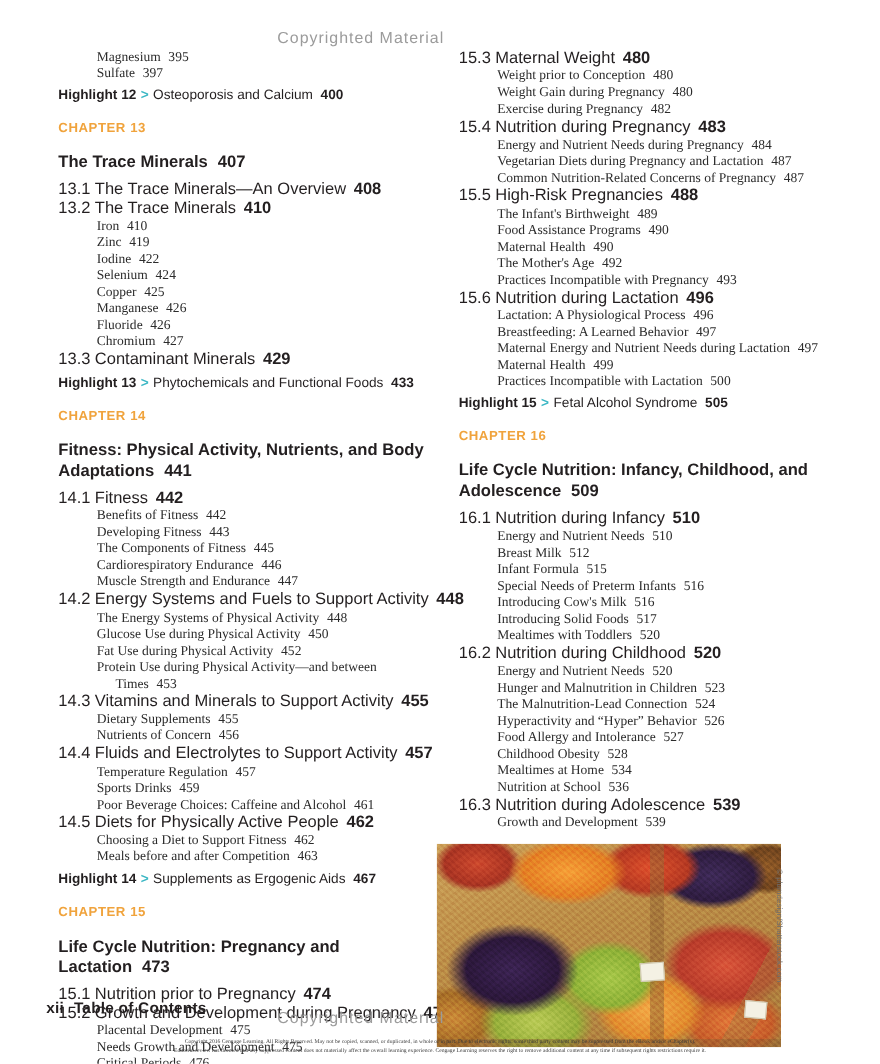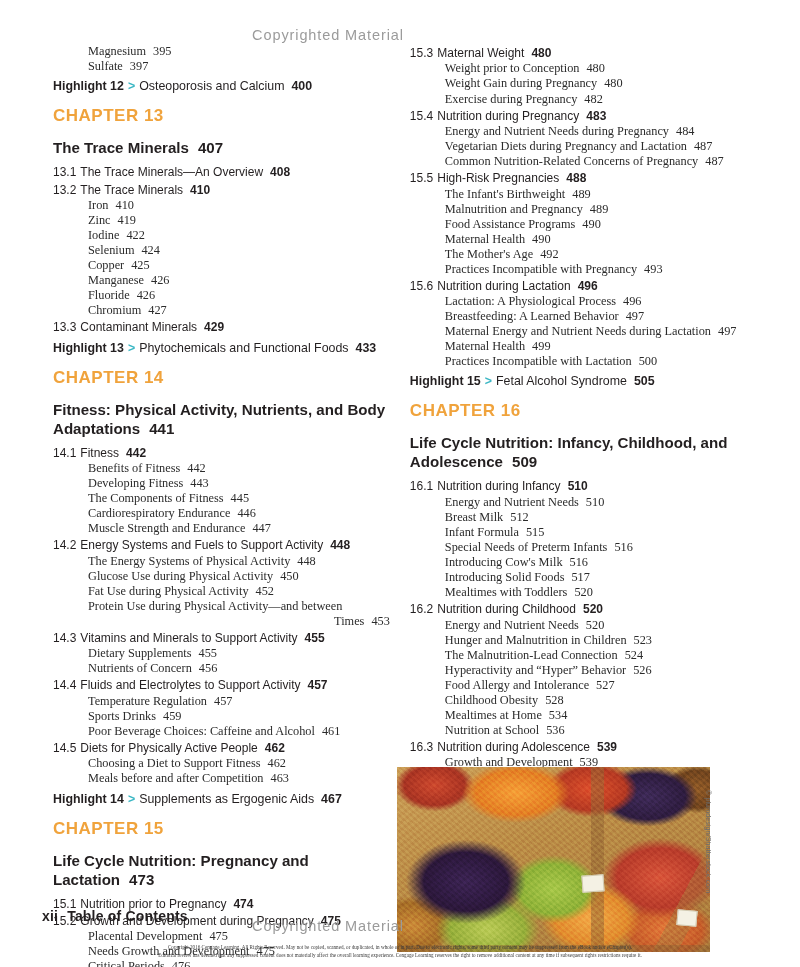--- a/index.html
+++ b/index.html
@@ -52,26 +52,26 @@
   
   .sub {
     font-family: "Liberation Serif", serif;
     font-size: 12.3px;
     color: #2b2b2b;
     line-height: 15.05px;
     padding-left: 35px;
     text-indent: 0;
     white-space: nowrap;
   }
-  .sub.cont { padding-left: 52px; text-align: right; }
+  .sub.cont { padding-left: 52px; }
   .sub .pg { margin-left: 7px; }
 
   .section {
     font-family: "Liberation Sans", sans-serif;
-    font-size: 12px;
+    font-size: 15px;
     color: #231f20;
     line-height: 16.4px;
     padding-left: 0;
     white-space: nowrap;
     font-weight: 400;
     padding-top: 1px;
   }
   .section .num { margin-right: 4px; }
   .section .pg { margin-left: 7px; font-weight: 700; }
 
@@ -88,21 +88,21 @@
   .highlight .arrow {
     color: #3bb7c4;
     font-weight: 700;
     margin: 0 4px 0 4px;
   }
   .highlight .hl-title { font-weight: 400; }
   .highlight .pg { margin-left: 7px; font-weight: 700; }
 
   .chapter-label {
     font-family: "Liberation Sans", sans-serif;
-    font-size: 17px;
+    font-size: 12px;
     font-weight: 700;
     letter-spacing: 0.5px;
     color: #f0a33c;
     margin-top: 14px;
     line-height: 16px;
   }
   .chapter-title {
     font-family: "Liberation Sans", sans-serif;
     font-size: 15.1px;
     font-weight: 700;
@@ -271,21 +271,20 @@
         <div class="section"><span class="num">15.3</span><span>Maternal Weight</span><span class="pg">480</span></div>
         <div class="sub"><span>Weight prior to Conception</span><span class="pg">480</span></div>
         <div class="sub"><span>Weight Gain during Pregnancy</span><span class="pg">480</span></div>
         <div class="sub"><span>Exercise during Pregnancy</span><span class="pg">482</span></div>
         <div class="section"><span class="num">15.4</span><span>Nutrition during Pregnancy</span><span class="pg">483</span></div>
         <div class="sub"><span>Energy and Nutrient Needs during Pregnancy</span><span class="pg">484</span></div>
         <div class="sub"><span>Vegetarian Diets during Pregnancy and Lactation</span><span class="pg">487</span></div>
         <div class="sub"><span>Common Nutrition-Related Concerns of Pregnancy</span><span class="pg">487</span></div>
         <div class="section"><span class="num">15.5</span><span>High-Risk Pregnancies</span><span class="pg">488</span></div>
         <div class="sub"><span>The Infant's Birthweight</span><span class="pg">489</span></div>
-        <div class="sub"><span>Malnutrition and Pregnancy</span><span class="pg">489</span></div>
         <div class="sub"><span>Food Assistance Programs</span><span class="pg">490</span></div>
         <div class="sub"><span>Maternal Health</span><span class="pg">490</span></div>
         <div class="sub"><span>The Mother's Age</span><span class="pg">492</span></div>
         <div class="sub"><span>Practices Incompatible with Pregnancy</span><span class="pg">493</span></div>
         <div class="section"><span class="num">15.6</span><span>Nutrition during Lactation</span><span class="pg">496</span></div>
         <div class="sub"><span>Lactation: A Physiological Process</span><span class="pg">496</span></div>
         <div class="sub"><span>Breastfeeding: A Learned Behavior</span><span class="pg">497</span></div>
         <div class="sub"><span>Maternal Energy and Nutrient Needs during Lactation</span><span class="pg">497</span></div>
         <div class="sub"><span>Maternal Health</span><span class="pg">499</span></div>
         <div class="sub"><span>Practices Incompatible with Lactation</span><span class="pg">500</span></div>

